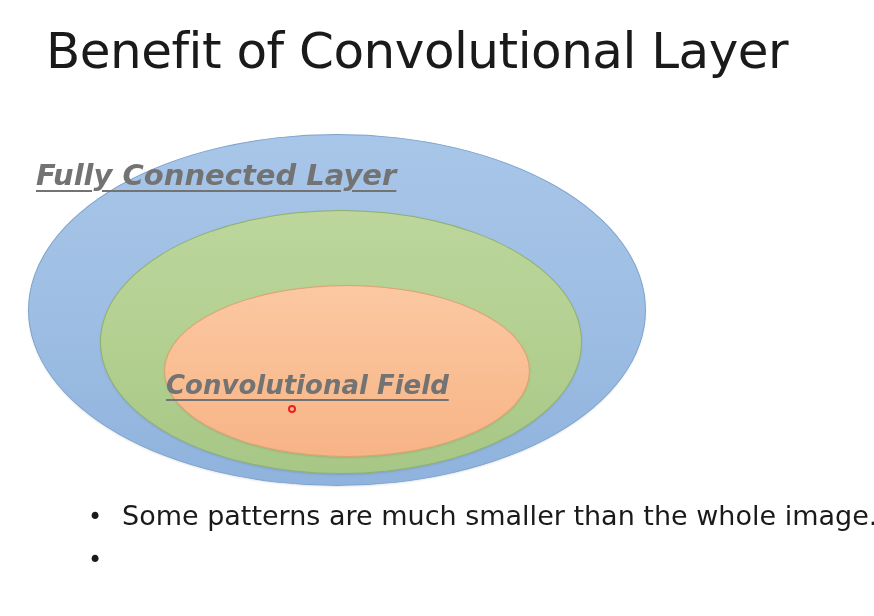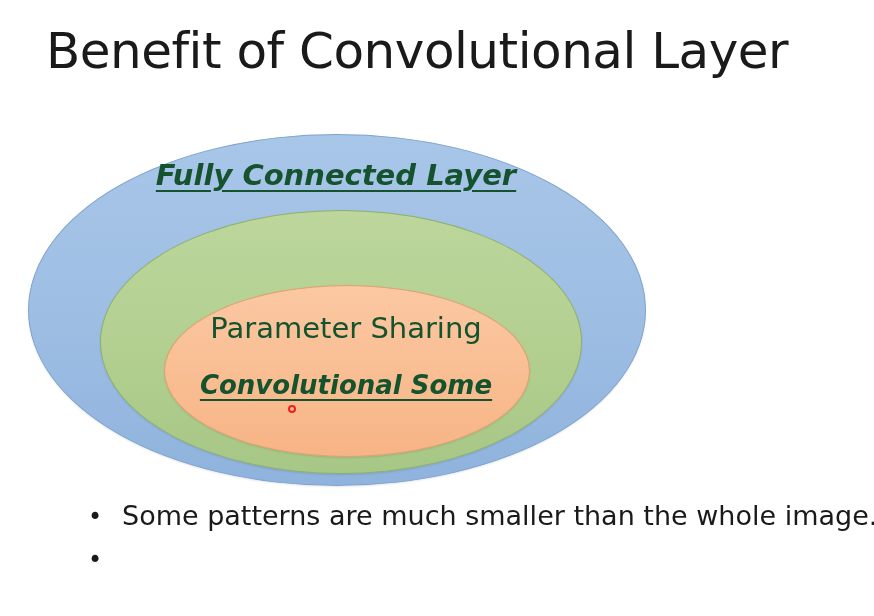--- a/index.html
+++ b/index.html
@@ -68,22 +68,22 @@
     width: 364px;
     height: 170px;
     background: linear-gradient(to bottom, #fbc8a2 0%, #f9bd92 55%, #f7b486 100%);
     border: 1.5px solid #e0a070;
     box-shadow: 0 1px 2px rgba(0,0,0,0.10);
   }
 
   
   .venn-label {
     position: absolute;
-    text-align: center;
-    color: #14532d;
+    text-align: left;
+    color: #737373;
     white-space: nowrap;
   }
   .emph {
     font-family: "DejaVu Sans", sans-serif;
     font-weight: bold;
     font-style: italic;
     text-decoration: underline;
     text-underline-offset: 5px;
     text-decoration-thickness: 2px;
   }
@@ -167,23 +167,22 @@
 
     <div class="ellipse" id="ellipse-outer"></div>
 
     <div class="ellipse" id="ellipse-middle"></div>
 
     <div class="ellipse" id="ellipse-inner"></div>
 
     <div class="venn-label emph" id="label-fully-connected">Fully Connected Layer</div>
 
 
-    <div class="venn-label plain" id="label-parameter-sharing">Parameter Sharing</div>
 
-    <div class="venn-label emph" id="label-convolutional">Convolutional Some</div>
+    <div class="venn-label emph" id="label-convolutional">Convolutional Field</div>
 
     <div id="marker-dot"></div>
 
   </div>
 
   <div id="bullet-list">
 
     <div class="bullet-row">
       <span class="bullet-mark">•</span>
       <span class="bullet-text">Some patterns are much smaller than the whole image.</span>

